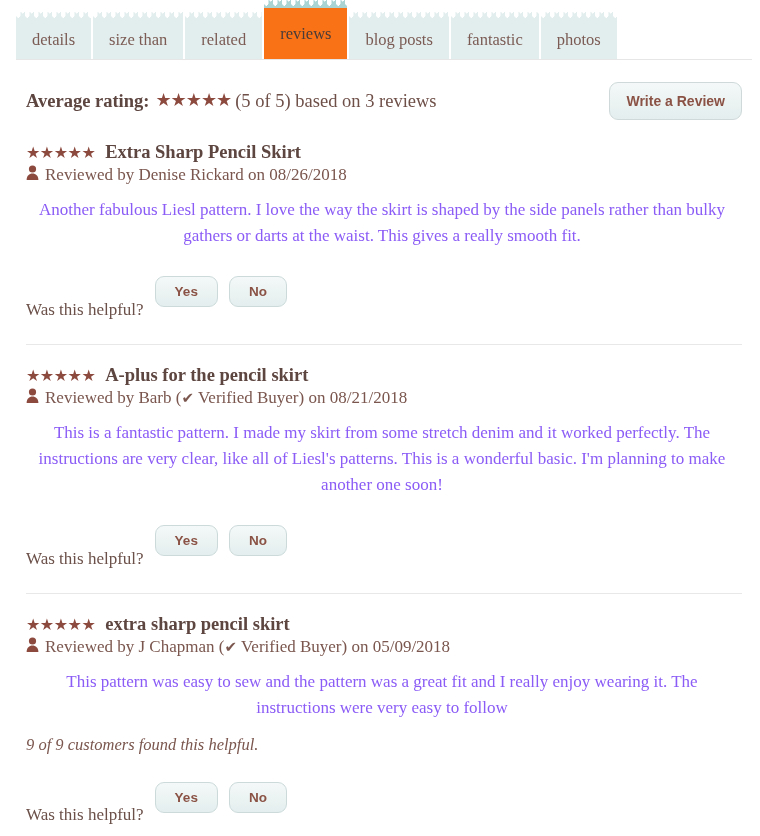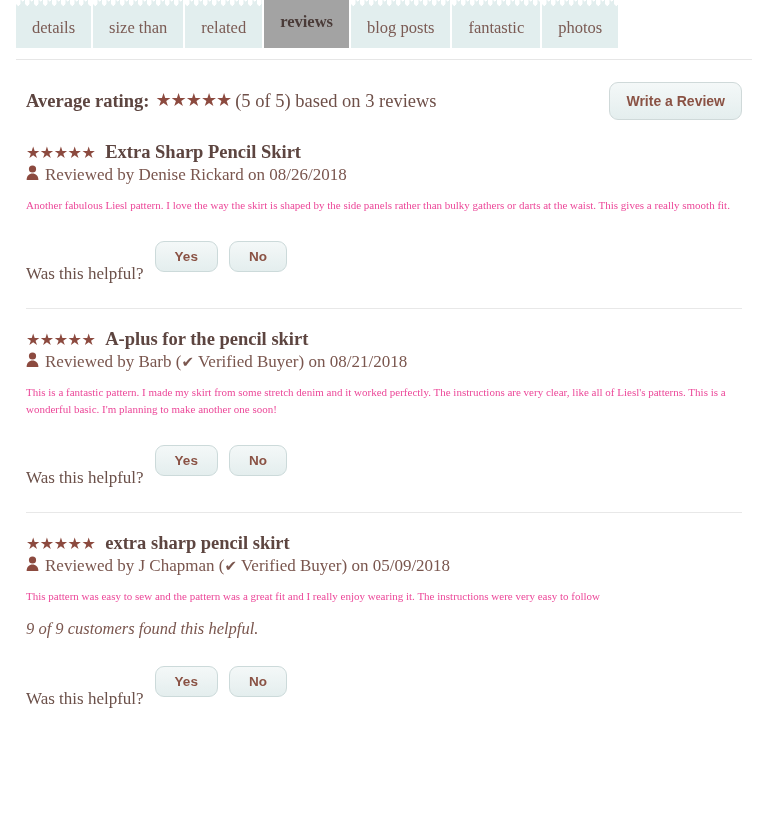--- a/index.html
+++ b/index.html
@@ -19,21 +19,21 @@
   
   .tabbar {
     position: relative;
     height: 60px;
     padding: 0;
     margin: 0;
   }
   .tabs {
     position: absolute;
     left: 16px;
-    top: 0;
+    top: 12px;
     display: flex;
     align-items: flex-end;
     height: 48px;
   }
   .tab {
     position: relative;
     height: 40px;
     line-height: 40px;
     padding: 0 16px;
     font-size: 16.5px;
@@ -59,23 +59,23 @@
     -webkit-mask-position: 0 100%, 4.5px 100%;
     -webkit-mask-repeat: repeat-x, repeat-x;
     mask-image:
       linear-gradient(135deg, transparent 50%, #000 50%),
       linear-gradient(225deg, transparent 50%, #000 50%);
     mask-size: 9px 9px, 9px 9px;
     mask-position: 0 100%, 4.5px 100%;
     mask-repeat: repeat-x, repeat-x;
   }
   .tab.active {
-    background: #a3a3a3;
+    background: #f97316;
     color: #4a3b38;
-    font-weight: bold;
+    font-weight: normal;
     height: 52px;
     line-height: 52px;
     margin-top: -12px;
   }
   .tab.active::before {
     background: #a9d4d3;
   }
   .tabbar-rule {
     position: absolute;
     left: 16px;
@@ -174,25 +174,26 @@
     position: relative;
     flex: 0 0 auto;
   }
   .person-icon svg { display: block; }
   .check-icon {
     font-family: "DejaVu Sans", sans-serif;
     font-weight: bold;
     font-size: 15px;
   }
   .review-body {
-    font-size: 11px;
+    font-size: 17px;
     line-height: 1.55;
-    color: #ec4899;
+    color: #8b5cf6;
     margin: 12px 0 0 0;
     max-width: 712px;
+    text-align: center;
   }
   .helpful-count {
     font-style: italic;
     font-size: 16.5px;
     color: #7a564e;
     margin-top: 14px;
   }
   .helpful-row {
     display: flex;
     align-items: center;

